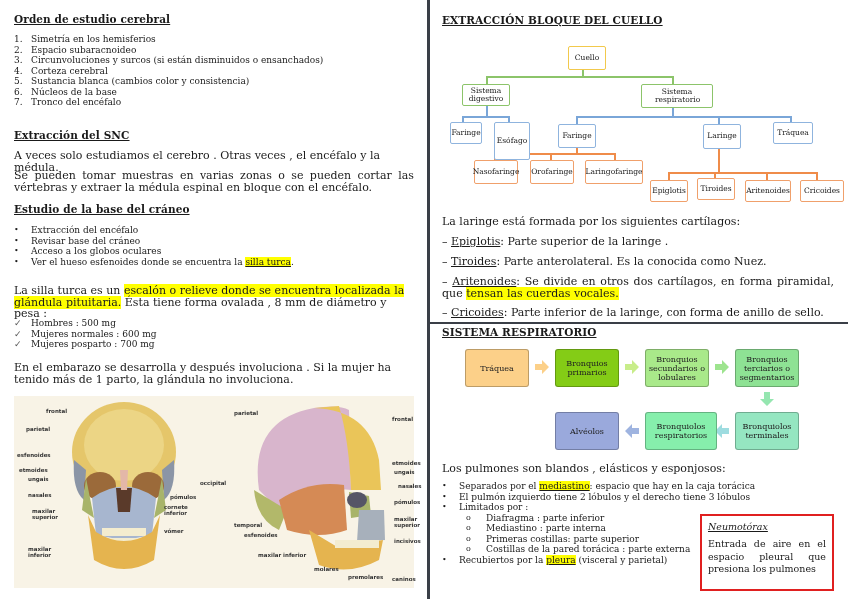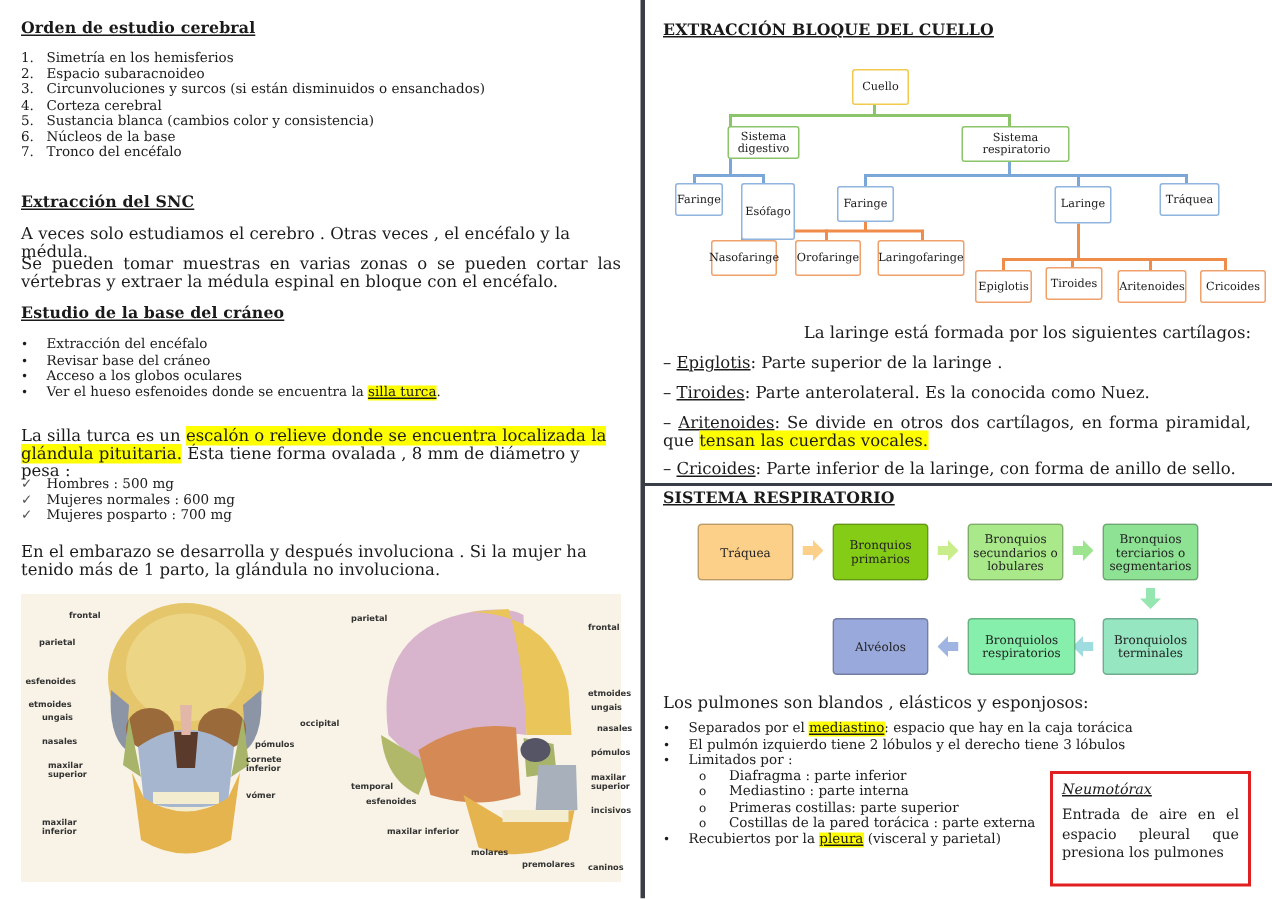--- a/index.html
+++ b/index.html
@@ -234,21 +234,21 @@
     <div class="ln o" style="left:668px;top:172px;width:1.5px;height:8px;"></div>
     <div class="ln o" style="left:714px;top:172px;width:1.5px;height:8px;"></div>
     <div class="ln o" style="left:766px;top:172px;width:1.5px;height:8px;"></div>
     <div class="ln o" style="left:816px;top:172px;width:1.5px;height:8px;"></div>
 
     <div class="node n-yellow" style="left:568px;top:46px;width:38px;height:24px;">
         <span class="shadow"></span>
         <span>Cuello</span>
       </div>
 
-    <div class="node n-green" style="left:462px;top:84px;width:48px;height:22px;margin-left:23px;">
+    <div class="node n-green" style="left:462px;top:84px;width:48px;height:22px;">
         <span class="shadow"></span>
         <span>Sistema digestivo</span>
       </div>
     <div class="node n-green" style="left:641px;top:84px;width:72px;height:24px;">
         <span class="shadow"></span>
         <span style="width:44px;">Sistema respiratorio</span>
       </div>
 
     <div class="node n-blue" style="left:450px;top:122px;width:32px;height:22px;">
         <span class="shadow"></span>
@@ -296,21 +296,21 @@
     <div class="node n-orange" style="left:745px;top:180px;width:46px;height:22px;">
         <span class="shadow"></span>
         <span>Aritenoides</span>
       </div>
     <div class="node n-orange" style="left:800px;top:180px;width:44px;height:22px;">
         <span class="shadow"></span>
         <span>Cricoides</span>
       </div>
   </div>
 
-  <div class="abs p" style="left:442px;top:216px;width:392px;text-align:right;">La laringe está formada por los siguientes cartílagos:</div>
+  <div class="abs p" style="left:442px;top:216px;width:392px;">La laringe está formada por los siguientes cartílagos:</div>
   <div class="abs p" style="left:442px;top:256px;width:392px;"><span>– </span><span class="u">Tiroides</span><span>: Parte anterolateral. Es la conocida como Nuez.</span></div>
   <div class="abs p" style="left:442px;top:236px;width:392px;"><span>– </span><span class="u">Epiglotis</span><span>: Parte superior de la laringe .</span></div>
   <div class="abs p" style="left:442px;top:276px;width:392px;text-align:justify;"><span>– </span><span class="u">Aritenoides</span><span>: Se divide en otros dos cartílagos, en forma piramidal, que </span><span class="hl">tensan las cuerdas vocales.</span></div>
   <div class="abs p" style="left:442px;top:307px;width:392px;"><span>– </span><span class="u">Cricoides</span><span>: Parte inferior de la laringe, con forma de anillo de sello.</span></div>
 
   <div class="abs h" style="left:442px;top:326px;">SISTEMA RESPIRATORIO</div>
 
   <div>
     <div class="fbox" style="left:465px;top:349px;width:64px;height:38px;background:#fcd089;">
         <span>Tráquea</span>

